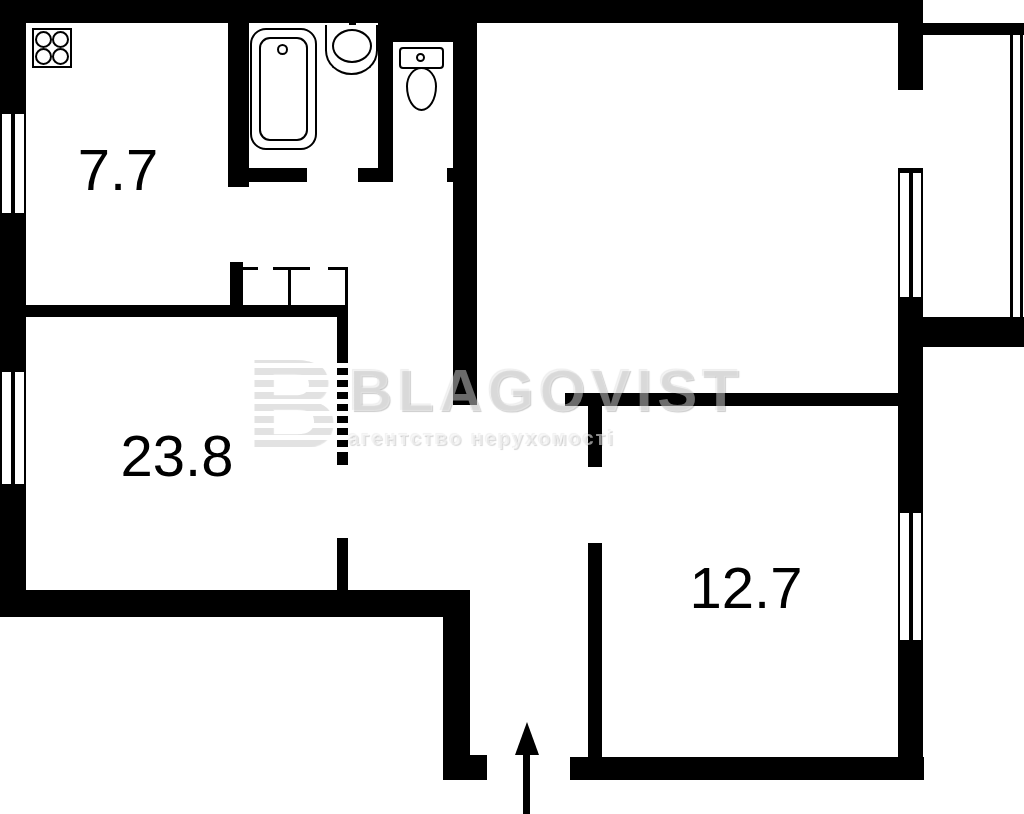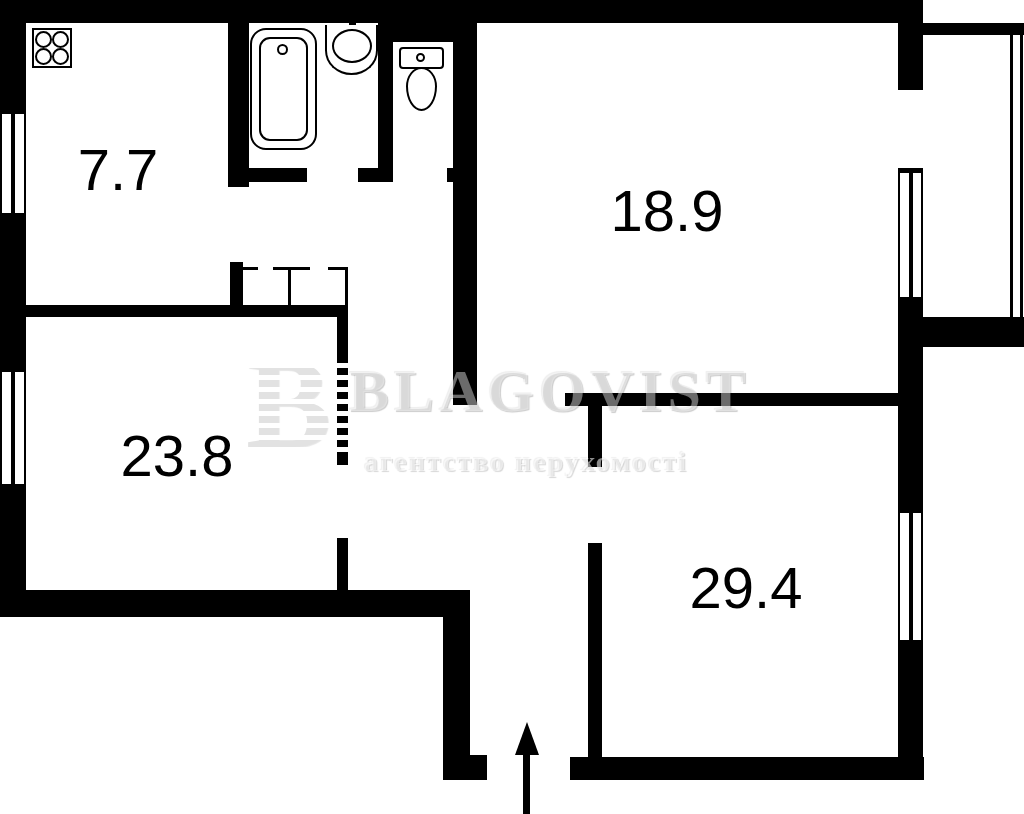--- a/index.html
+++ b/index.html
@@ -9,39 +9,38 @@
   }
   .wall{position:absolute;background:#000;}
   .thin{position:absolute;background:#000;}
   .winline{position:absolute;background:#000;}
   .fixture{position:absolute;border:2px solid #000;background:#fff;}
   .label{
     position:absolute;transform:translate(-50%,-50%);
     font-size:58px;color:#000;white-space:nowrap;z-index:6;letter-spacing:0px;
   }
   
-  .wm{position:absolute;z-index:5;white-space:nowrap;font-weight:bold;font-family:Liberation Serif, serif;}
+  .wm{position:absolute;z-index:5;white-space:nowrap;font-weight:bold;}
   .wm-logo{
     left:246px;top:340px;font-size:128px;line-height:1;color:#e2e2e2;
     text-shadow:1px 1px 1px rgba(0,0,0,0.10);
   }
   .wm-stripes{
     position:absolute;left:240px;top:356px;width:112px;height:102px;z-index:5;
     background:repeating-linear-gradient(to bottom,rgba(255,255,255,0) 0 7px,#ffffff 7px 12px);
   }
   .wm-brand{
     left:349px;top:361px;font-size:60px;line-height:1;letter-spacing:5px;
     color:rgba(255,255,255,0.42);
     text-shadow:1px 1px 1px rgba(0,0,0,0.20),-1px -1px 1px rgba(0,0,0,0.07);
   }
   .wm-tagline{
-    left:364px;top:428px;font-size:28px;line-height:1;letter-spacing:2px;
+    left:348px;top:428px;font-size:20px;line-height:1;letter-spacing:2px;
     color:rgba(255,255,255,0.55);
     text-shadow:1px 1px 1px rgba(0,0,0,0.16),-1px -1px 1px rgba(0,0,0,0.06);
-    margin-top:20px;
   }
   .burner{position:absolute;width:13px;height:13px;border:2px solid #000;border-radius:50%;background:#fff;}
   .arrow-head{
     position:absolute;left:515px;top:722px;width:0;height:0;
     border-left:12px solid transparent;border-right:12px solid transparent;
     border-bottom:33px solid #000;
   }
   .arrow-shaft{position:absolute;left:523px;top:753px;width:7px;height:61px;background:#000;}
 </style>
 </head>
@@ -143,17 +142,16 @@
 
   <div class="arrow-head"></div>
   <div class="arrow-shaft"></div>
 
   <div class="wm wm-logo">B</div>
   <div class="wm-stripes"></div>
   <div class="wm wm-brand">BLAGOVIST</div>
   <div class="wm wm-tagline">агентство нерухомості</div>
 
   <div class="label" style="left:118px;top:169px">7.7</div>
-  <div class="label" style="left:667px;top:210px">18.9</div>
   <div class="label" style="left:177px;top:455px">23.8</div>
-  <div class="label" style="left:746px;top:587px">29.4</div>
+  <div class="label" style="left:746px;top:587px">12.7</div>
 
 </div>
 
 </body></html>

